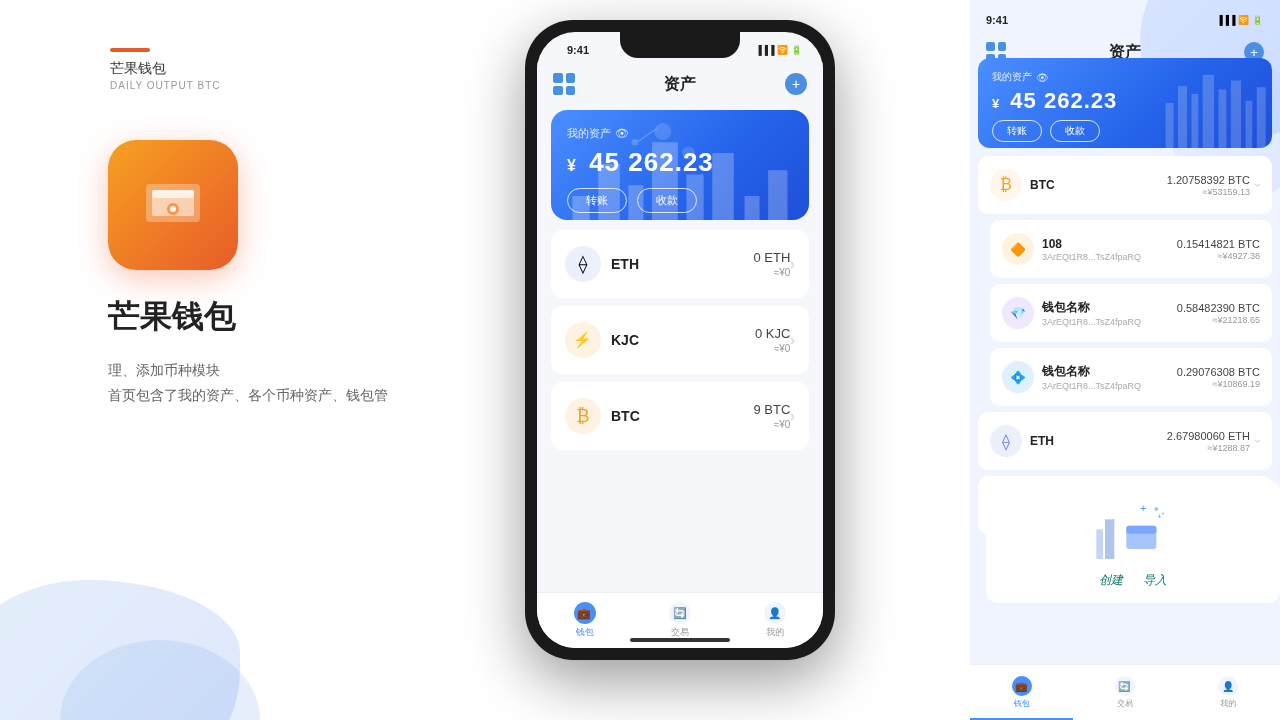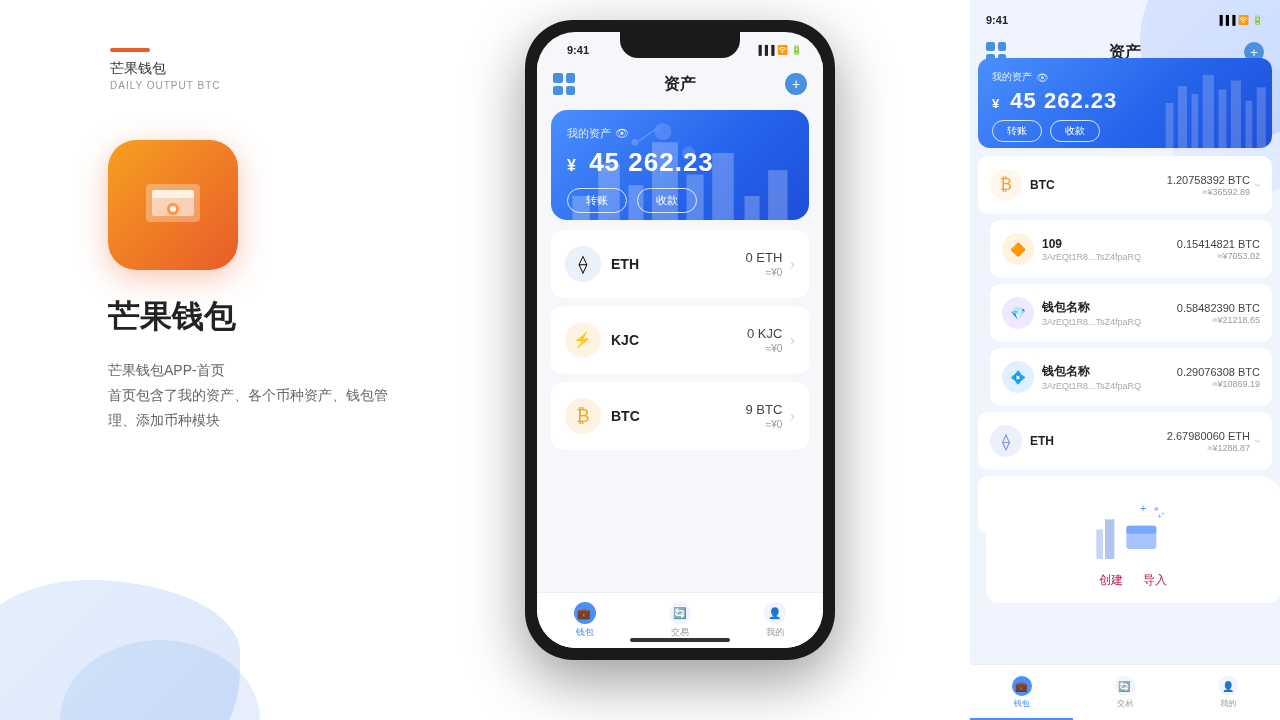--- a/index.html
+++ b/index.html
@@ -237,21 +237,21 @@
       display: flex; align-items: center; justify-content: center;
       font-size: 18px;
     }
     .coin-logo.eth { background: #ecf0fb; }
     .coin-logo.kjc { background: #fef3e2; }
     .coin-logo.btc { background: #fef3e2; }
     .coin-name {
       font-size: 14px; font-weight: 600; color: #222;
     }
     .coin-right {
-      display: flex; align-items: center; gap: 8px;
+      display: flex; align-items: center; 
     }
     .coin-amount-col {
       text-align: right;
     }
     .coin-amount {
       font-size: 13px; color: #444; font-weight: 500;
     }
     .coin-sub {
       font-size: 10px; color: #999; margin-top: 2px;
     }
@@ -437,21 +437,21 @@
       margin: 0 auto 8px;
       position: relative;
     }
     .eth-create-text {
       font-size: 11px; color: #666; margin-bottom: 8px;
     }
     .eth-create-links {
       display: flex; justify-content: center; gap: 20px;
     }
     .eth-create-link {
-      font-size: 12px; color: #be185d; font-weight: 500;
+      font-size: 12px; color: #0f766e; font-weight: 500; font-style: italic;
     }
 
     
     .right-bottom-nav {
       position: absolute;
       bottom: 0; left: 0; right: 0;
       height: 56px;
       background: #fff;
       border-top: 1px solid #eee;
       display: flex;
@@ -501,23 +501,22 @@
         <rect x="14" y="26" width="42" height="8" rx="2" fill="rgba(255,255,255,0.7)"></rect>
         <circle cx="35" cy="45" r="6" fill="rgba(255,140,60,0.9)"></circle>
         <circle cx="35" cy="45" r="3" fill="rgba(255,255,255,0.95)"></circle>
       </svg>
     </div>
   </div>
 
   <div class="app-title">芒果钱包</div>
 
   <div class="app-desc">
-    <div>芒果钱包APP-首页</div>
+    <div>理、添加币种模块</div>
     <div>首页包含了我的资产、各个币种资产、钱包管</div>
-    <div>理、添加币种模块</div>
   </div>
 
   <div class="blob-left"></div>
   <div class="blob-left2"></div>
 </div>
 
 <div class="phone-section">
   <div class="phone-outer">
     <div class="phone-screen">
       <div class="phone-notch"></div>
@@ -689,38 +688,38 @@
     <div class="right-coin-item">
       <div class="right-coin-left">
         <div class="right-coin-logo" style="background:#fff7ee;color:#f7a021;font-size:16px;">₿</div>
         <div>
           <div class="right-coin-name">BTC</div>
         </div>
       </div>
       <div class="right-coin-right">
         <div class="right-coin-amounts">
           <div class="right-coin-main">1.20758392 BTC</div>
-          <div class="right-coin-sub">≈¥36592.89</div>
+          <div class="right-coin-sub">≈¥53159.13</div>
         </div>
         <span class="right-chevron" style="transform:rotate(90deg);display:inline-block;">›</span>
       </div>
     </div>
 
     <div class="right-coin-item" style="margin-left:20px;margin-right:8px;">
       <div class="right-coin-left">
         <div class="right-coin-logo" style="background:#fff3e0;font-size:13px;">🔶</div>
         <div>
-          <div class="right-coin-name">109</div>
+          <div class="right-coin-name">108</div>
           <div class="right-coin-addr">3ArEQt1R8...TsZ4fpaRQ</div>
         </div>
       </div>
       <div class="right-coin-right">
         <div class="right-coin-amounts">
           <div class="right-coin-main">0.15414821 BTC</div>
-          <div class="right-coin-sub">≈¥7053.02</div>
+          <div class="right-coin-sub">≈¥4927.38</div>
         </div>
       </div>
     </div>
 
     <div class="right-coin-item" style="margin-left:20px;margin-right:8px;">
       <div class="right-coin-left">
         <div class="right-coin-logo" style="background:#f0e8ff;font-size:13px;">💎</div>
         <div>
           <div class="right-coin-name">钱包名称</div>
           <div class="right-coin-addr">3ArEQt1R8...TsZ4fpaRQ</div>

